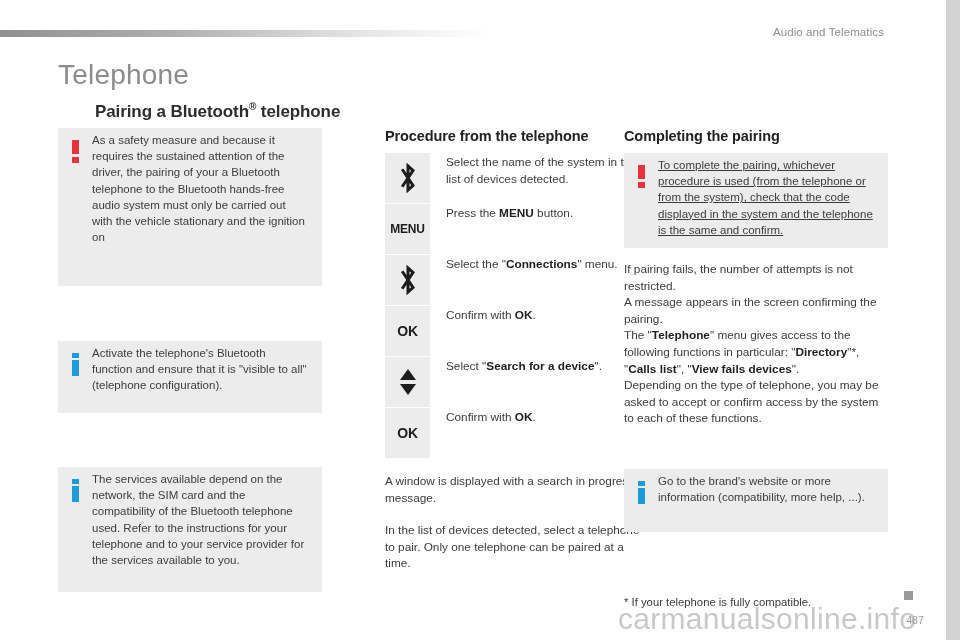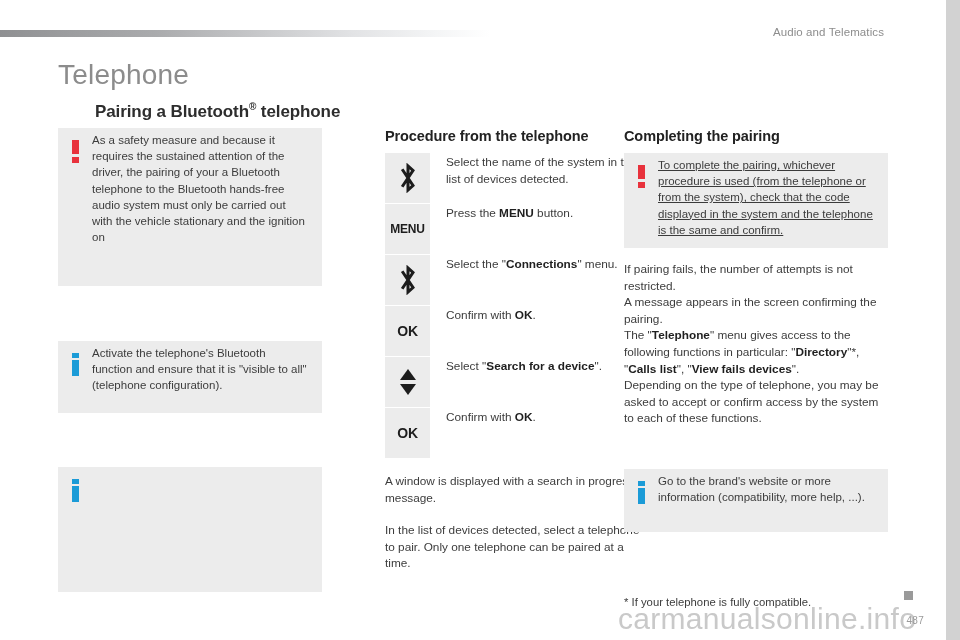--- a/index.html
+++ b/index.html
@@ -239,20 +239,21 @@
           <span class="bar"></span>
       </span>
       <p>Activate the telephone's Bluetooth function and ensure that it is "visible to all" (telephone configuration).</p>
     </div>
 
     <div class="callout" style="margin-top:54px;height:125px;">
       <span class="cal-icon icon-info">
         <span class="dot"></span>
           <span class="bar"></span>
       </span>
+      <p>The services available depend on the network, the SIM card and the compatibility of the Bluetooth telephone used. Refer to the instructions for your telephone and to your service provider for the services available to you.</p>
     </div>
 
   </div>
 
   <div class="col" id="col-2">
 
     <h2 class="sec-head">Procedure from the telephone</h2>
 
     <div class="step">
       <div class="step-key">

